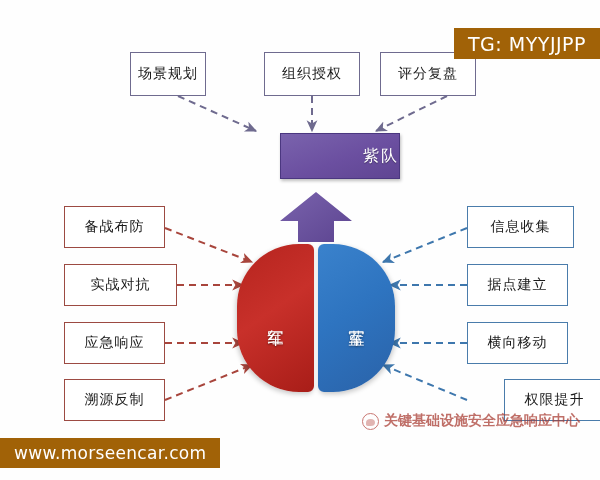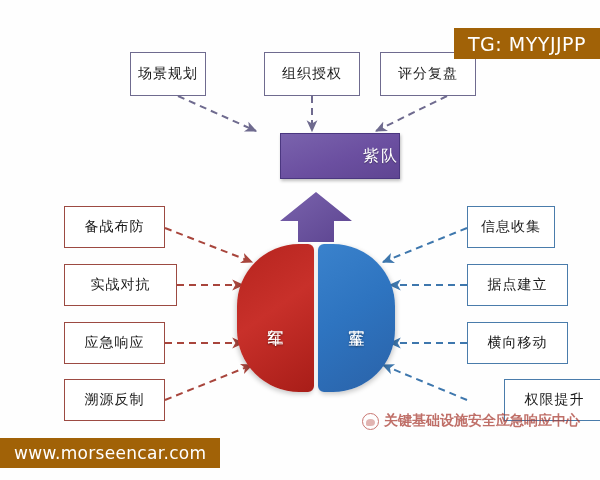--- a/index.html
+++ b/index.html
@@ -225,21 +225,21 @@
   <div class="node left" style="left:64px; top:264px; width:113px; height:42px;">
     <span>实战对抗</span>
   </div>
   <div class="node left" style="left:64px; top:322px; width:101px; height:42px;">
     <span>应急响应</span>
   </div>
   <div class="node left" style="left:64px; top:379px; width:101px; height:42px;text-align:right;">
     <span>溯源反制</span>
   </div>
 
-  <div class="node right" style="left:467px; top:206px; width:88px; height:42px;">
+  <div class="node right" style="left:467px; top:206px; width:107px; height:42px;">
     <span>信息收集</span>
   </div>
   <div class="node right" style="left:467px; top:264px; width:101px; height:42px;">
     <span>据点建立</span>
   </div>
   <div class="node right" style="left:467px; top:322px; width:101px; height:42px;">
     <span>横向移动</span>
   </div>
   <div class="node right" style="left:467px; top:379px; width:101px; height:42px;margin-left:37px;">
     <span>权限提升</span>

